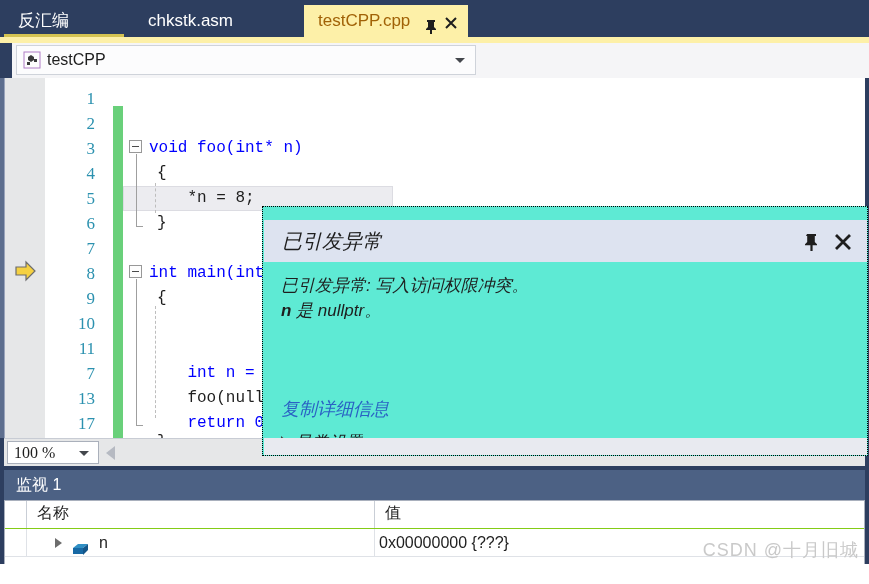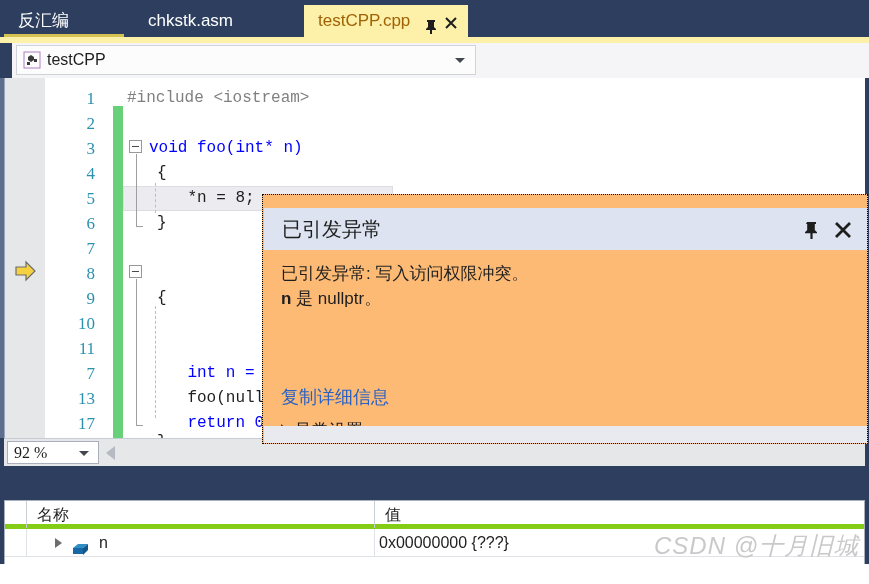--- a/index.html
+++ b/index.html
@@ -78,44 +78,44 @@
              border-right:5px solid transparent;border-top:5px solid #44474d;}
   .hscroll-left{position:absolute;left:102px;top:7px;width:0;height:0;
         border-top:7px solid transparent;border-bottom:7px solid transparent;border-right:9px solid #b6bac2;cursor:pointer;}
 
   
   .watch{position:absolute;left:0;top:466px;width:869px;height:118px;background:#2d3e5f;}
   .watch-title{position:absolute;left:4px;top:4px;width:861px;height:30px;background:#4c6184;
                color:#ffffff;font-size:16px;line-height:30px;padding-left:12px;box-sizing:border-box;}
   .watch-grid{position:absolute;left:4px;top:34px;width:861px;height:80px;background:#ffffff;
               border:1px solid #a9b0bd;box-sizing:border-box;}
-  .wh-row{position:absolute;left:0;top:0;width:100%;height:28px;border-bottom:5px solid #84cc16;box-sizing:border-box;}
+  .wh-row{position:absolute;left:0;top:0;width:100%;height:28px;border-bottom:1px solid #84cc16;box-sizing:border-box;font-family:Liberation Mono, monospace;}
   .wh-cell{position:absolute;top:0;height:27px;line-height:27px;font-size:16px;color:#1e1e1e;
            border-right:1px solid #c9ced6;box-sizing:border-box;padding-left:10px;}
   .wh-cell.c0{left:0;width:22px;padding:0;}
   .wh-cell.c1{left:22px;width:348px;}
   .wh-cell.c2{left:370px;width:489px;border-right:none;}
   .wr-row{position:absolute;left:0;top:28px;width:100%;height:28px;border-bottom:1px solid #dfe2e7;box-sizing:border-box;}
   .wr-cell{position:absolute;top:0;height:27px;line-height:27px;font-size:16px;color:#1e1e1e;
            border-right:1px solid #dfe2e7;box-sizing:border-box;}
   .wr-cell.c0{left:0;width:22px;border-right:1px solid #dfe2e7;}
   .wr-cell.c1{left:22px;width:348px;}
   .wr-cell.c2{left:370px;width:489px;border-right:none;padding-left:4px;}
   .expander{position:absolute;left:28px;top:9px;width:0;height:0;
             border-top:5px solid transparent;border-bottom:5px solid transparent;
             border-left:7px solid #6d6d6d;cursor:pointer;}
   .varicon{position:absolute;left:45px;top:8px;width:17px;height:13px;}
   .varname{position:absolute;left:72px;top:0;line-height:27px;font-size:16px;color:#1e1e1e;}
 
-  .watermark{position:absolute;right:10px;bottom:22px;font-size:24px;color:#c9c9c9;
-             letter-spacing:1px;white-space:nowrap;font-style:italic;}
-
-  
-  .popup{position:absolute;left:262px;top:194px;width:606px;height:250px;
-         background:#fdba74;border:1px dotted #000000;box-sizing:border-box;overflow:hidden;}
+  .watermark{position:absolute;right:10px;bottom:22px;font-size:18px;color:#c9c9c9;
+             letter-spacing:1px;white-space:nowrap;}
+
+  
+  .popup{position:absolute;left:262px;top:206px;width:606px;height:250px;
+         background:#5eead4;border:1px dotted #000000;box-sizing:border-box;overflow:hidden;font-style:italic;}
   .popup-tail{position:absolute;left:300px;top:207px;width:0;height:0;
               border-left:18px solid #d9dff0;border-bottom:14px solid transparent;}
   .popup-head{position:absolute;left:1px;top:13px;width:604px;height:42px;background:#dde3f0;}
   .popup-title{position:absolute;left:18px;top:0;line-height:42px;font-size:20px;color:#1e1e1e;}
   .popup-pin{position:absolute;right:48px;top:12px;width:17px;height:19px;cursor:pointer;}
   .popup-close{position:absolute;right:14px;top:11px;width:22px;height:22px;cursor:pointer;}
   .popup-body{position:absolute;left:18px;top:66px;width:560px;}
   .popup-msg{font-size:17px;color:#1e1e1e;line-height:25px;}
   .popup-msg b{font-weight:bold;}
   .popup-link{position:absolute;left:18px;top:190px;font-size:18px;color:#2a62c4;cursor:pointer;}
@@ -208,49 +208,50 @@
     <div class="brace-foot" style="left:131px;top:148px;width:7px;"></div>
 
     <div class="collapse" style="left:124px;top:187px;"></div>
     <div class="brace-line" style="left:131px;top:201px;height:146px;"></div>
     <div class="brace-foot" style="left:131px;top:347px;width:7px;"></div>
 
     <div class="dash-line" style="left:150px;top:105px;height:30px;"></div>
     <div class="dash-line" style="left:150px;top:228px;height:112px;"></div>
 
     <div class="code">
-      <div class="cl" style="top:8px"><span class="pp">#include &lt;iostream&gt;</span></div>
       <div class="cl" style="top:58px;left:22px"><span class="kw">void foo(int* n)</span></div>
       <div class="cl" style="top:83px;left:30px"><span>{</span></div>
       <div class="cl" style="top:108px;left:22px"><span>    *n = 8;</span></div>
       <div class="cl" style="top:133px;left:30px"><span>}</span></div>
+      <div class="cl" style="top:183px;left:22px"><span class="kw">int main(int</span></div>
       <div class="cl" style="top:208px;left:30px"><span>{</span></div>
       <div class="cl" style="top:283px;left:22px"><span class="kw">    int n = 5</span></div>
       <div class="cl" style="top:308px;left:22px"><span>    foo(nullp</span></div>
       <div class="cl" style="top:333px;left:22px"><span class="kw">    return 0</span></div>
       <div class="cl" style="top:352px;left:30px"><span>}</span></div>
     </div>
 
     <div class="err-icon">
       <svg width="26" height="26" viewBox="0 0 26 26">
         <circle cx="13" cy="13" r="11" fill="#e03030" stroke="#ffffff" stroke-width="1.5"></circle>
         <path d="M8.5 8.5 L17.5 17.5 M17.5 8.5 L8.5 17.5" stroke="#ffffff" stroke-width="2.6" fill="none"></path>
       </svg>
     </div>
   </div>
 
   <div class="zoomrow">
     <div class="zoombox">
-      <span class="zoomtxt">92 %</span>
+      <span class="zoomtxt">100 %</span>
       <span class="zoomcaret"></span>
     </div>
     <div class="hscroll-left"></div>
   </div>
 
   <div class="watch">
+    <div class="watch-title">监视 1</div>
     <div class="watch-grid">
       <div class="wh-row">
         <div class="wh-cell c0"></div>
         <div class="wh-cell c1">名称</div>
         <div class="wh-cell c2">值</div>
       </div>
       <div class="wr-row">
         <div class="wr-cell c0"></div>
         <div class="wr-cell c1">
           <span class="expander"></span>

